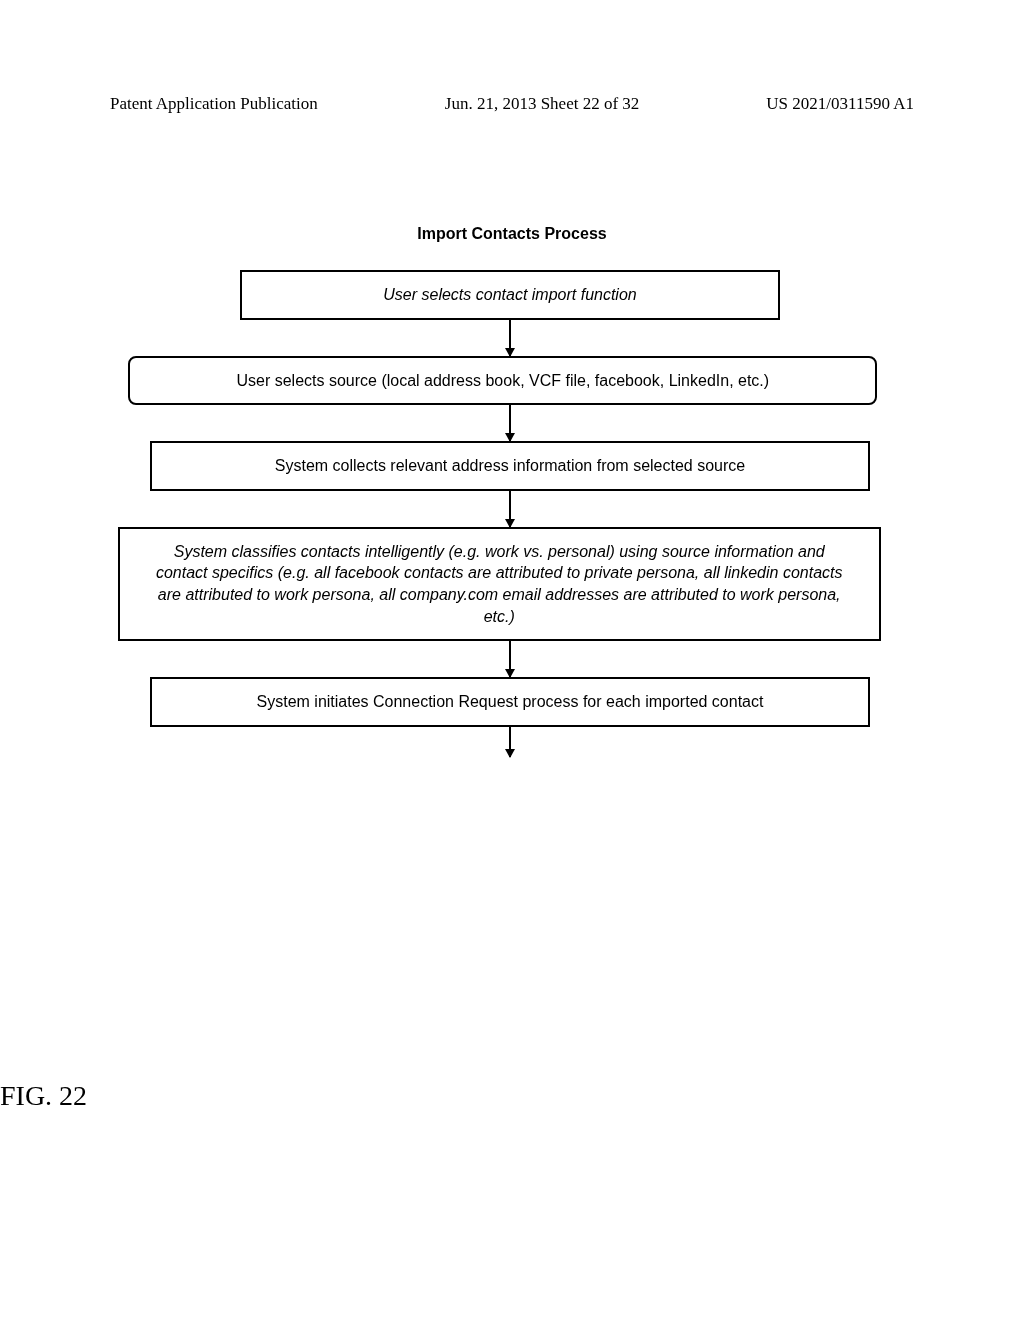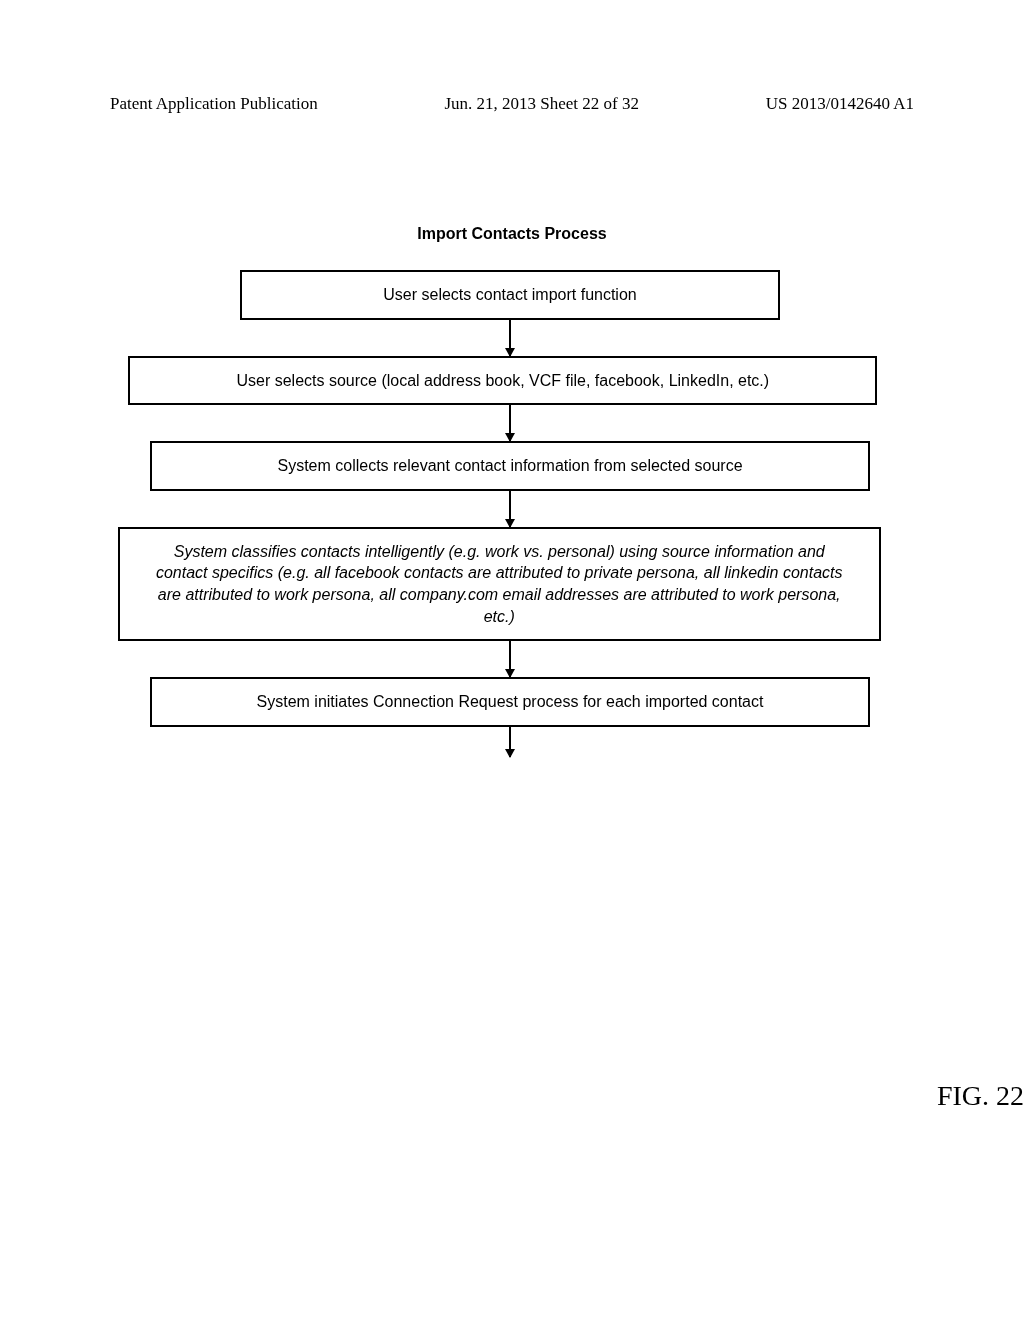--- a/index.html
+++ b/index.html
@@ -46,22 +46,22 @@
     .flow-box {
       border: 2px solid #000;
       background: #fff;
       padding: 12px 28px;
       text-align: center;
       font-family: Arial, Helvetica, sans-serif;
       font-size: 16px;
       line-height: 1.35;
       width: 100%;
     }
-    .flow-box.narrow1 { width: 75%; }
-    .flow-box.wide1 { width: 104%; margin-left: -2%; }
+    .flow-box.narrow1 { width: 75%; font-style: italic; }
+    .flow-box.wide1 { width: 104%; margin-left: -2%; border-radius: 8px; }
     .flow-box.wide2 { width: 106%; margin-left: -3%; font-style: italic; }
     .arrow {
       width: 2px;
       height: 36px;
       background: #000;
       position: relative;
       margin: 0 auto;
     }
     .arrow::after {
       content: "";
@@ -74,42 +74,42 @@
       border-left: 5px solid transparent;
       border-right: 5px solid transparent;
       border-top: 9px solid #000;
     }
     .arrow.short { height: 30px; }
     .figure-label {
       position: absolute;
       top: 1080px;
       left: 0;
       right: 0;
-      text-align: right;
+      text-align: left;
       font-family: "Times New Roman", Times, serif;
       font-size: 28px;
     }
   </style>
 </head>
 <body>
 
 <div class="header-line">
   <span>Patent Application Publication</span>
   <span>Jun. 21, 2013  Sheet 22 of 32</span>
-  <span>US 2013/0142640 A1</span>
+  <span>US 2021/0311590 A1</span>
 </div>
 
 <div class="diagram-title">Import Contacts Process</div>
 
 <div class="flowchart">
   <div class="flow-box narrow1">User selects contact import function</div>
   <div class="arrow"></div>
   <div class="flow-box wide1">User selects source (local address book, VCF file, facebook, LinkedIn, etc.)</div>
   <div class="arrow"></div>
-  <div class="flow-box">System collects relevant contact information from selected source</div>
+  <div class="flow-box">System collects relevant address information from selected source</div>
   <div class="arrow"></div>
   <div class="flow-box wide2">System classifies contacts intelligently (e.g. work vs. personal) using source information and contact specifics (e.g. all facebook contacts are  attributed to private persona, all linkedin contacts are attributed to  work persona, all company.com email addresses are attributed to work persona, etc.)</div>
   <div class="arrow"></div>
   <div class="flow-box">System initiates Connection Request process for each imported contact</div>
   <div class="arrow short"></div>
 </div>
 
 <div class="figure-label">FIG. 22</div>
 
 </body></html>

